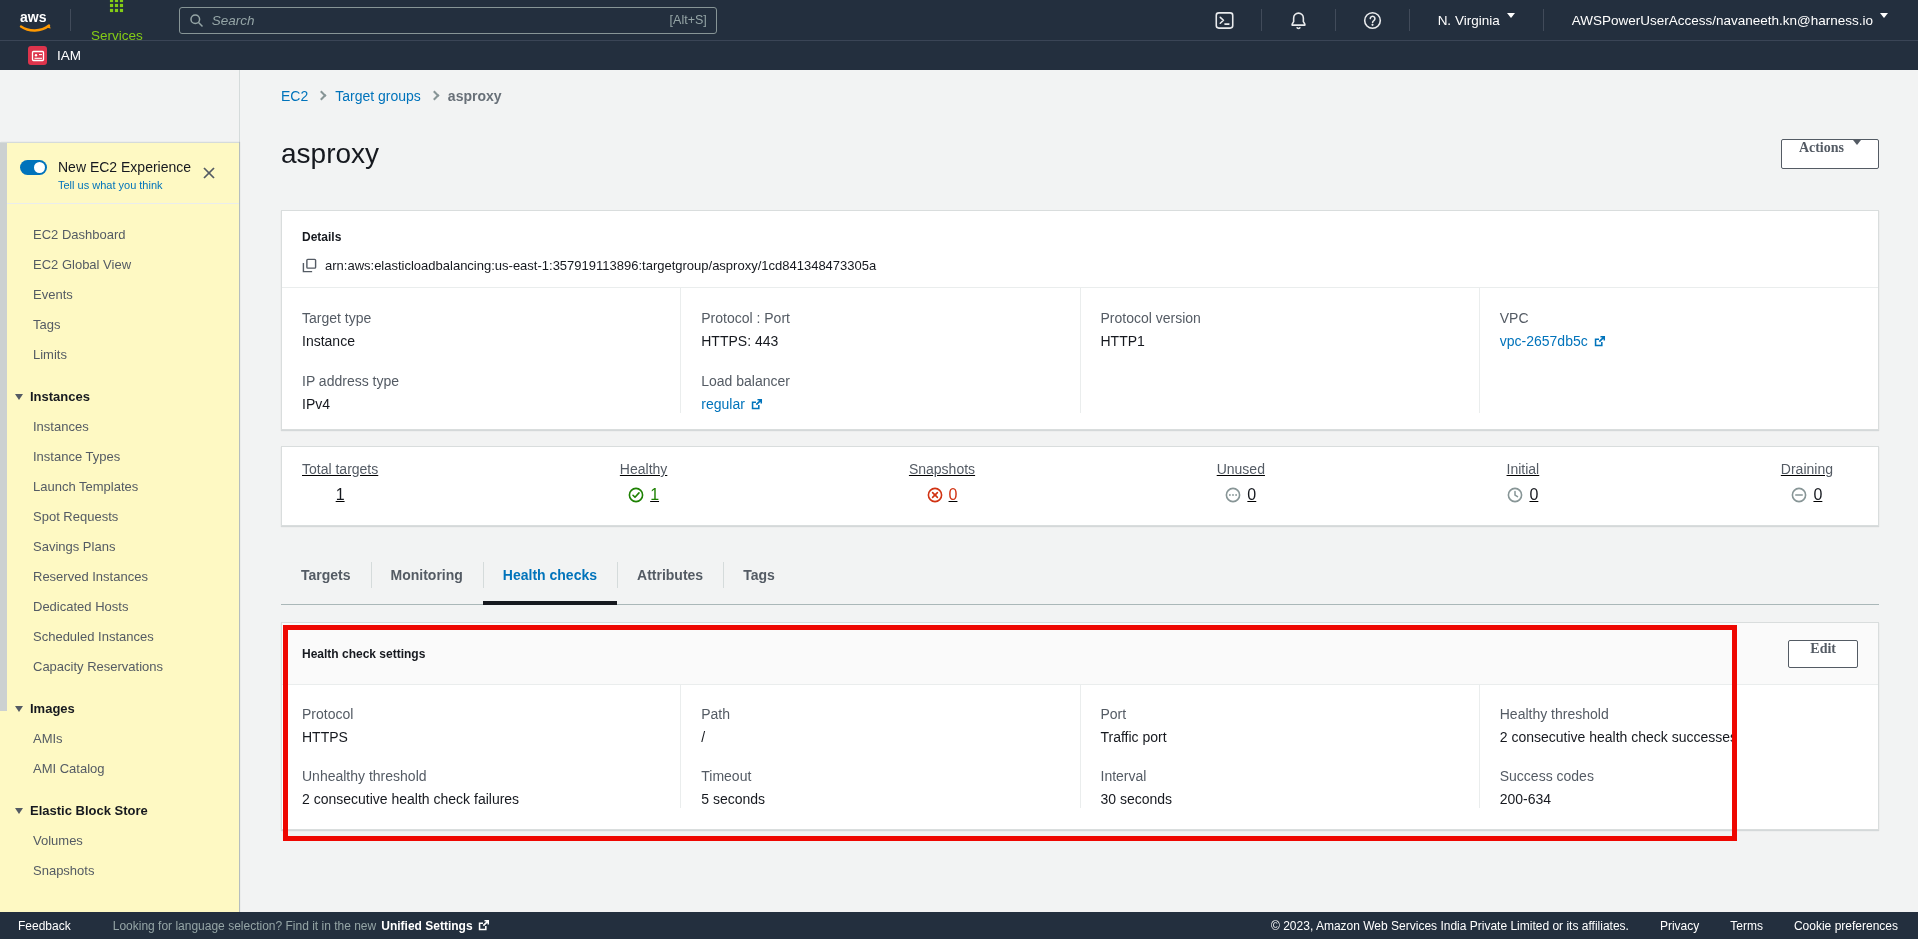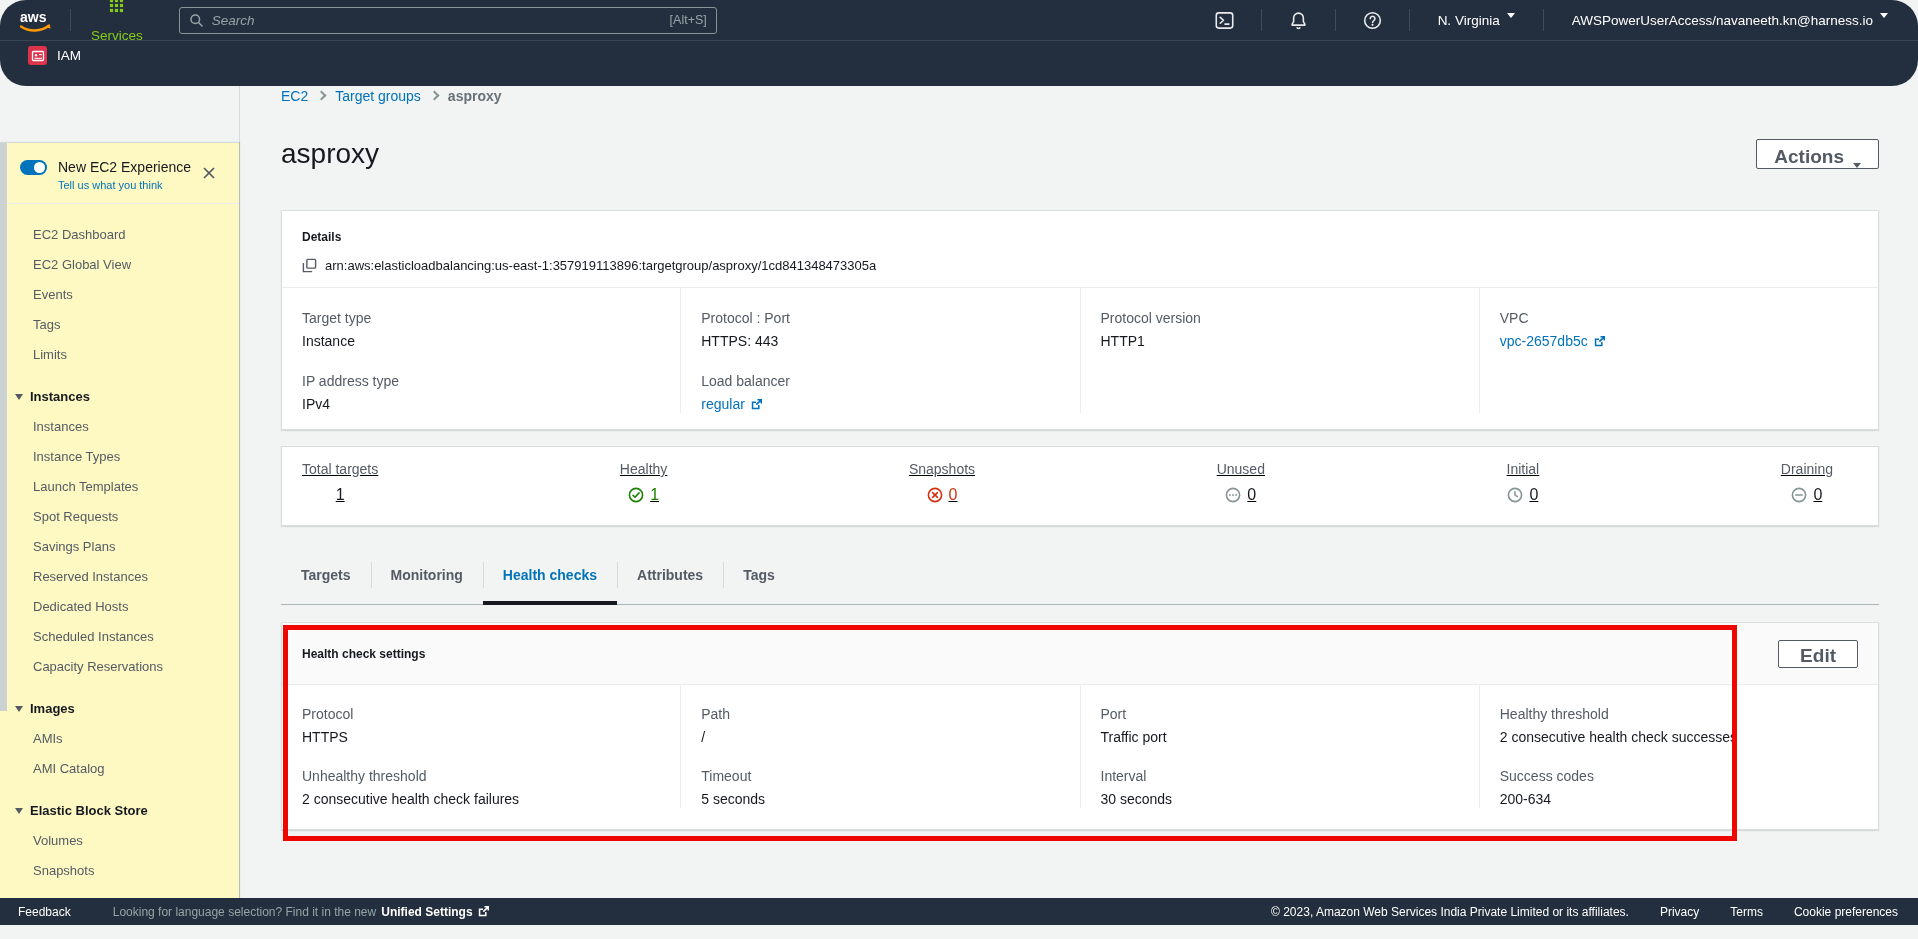--- a/index.html
+++ b/index.html
@@ -1,21 +1,21 @@
 <!DOCTYPE html>
 <html><head>
 <meta charset="utf-8">
 <style>
   * { margin:0; padding:0; box-sizing:border-box; }
   html,body { background:#555; }
   body { font-family:"Liberation Sans", sans-serif; }
   .screen { position:relative; width:1918px; height:939px; background:#f2f3f3; overflow:hidden; }
 
   
-  .topnav { position:absolute; top:0; left:0; width:100%; height:86px; background:#232f3e; z-index:20;border-radius:26px; }
+  .topnav { position:absolute; top:0; left:0; width:100%; height:70px; background:#232f3e; z-index:20; }
   .nav-row1 { height:40px; display:flex; align-items:center; }
   .nav-row2 { height:30px; display:flex; align-items:center; border-top:1px solid #3a4556; padding-left:28px; }
   .aws-logo { margin-left:14px; display:flex; align-items:center; }
   .nav-sep { width:1px; height:22px; background:#414b5a; margin:0 14px; }
   .services-btn { display:flex; align-items:center; gap:15px; color:#84cc16; font-size:13.5px; padding:4px 6px; cursor:pointer;flex-direction:column; }
   .searchbox { margin-left:30px; width:538px; height:27px; border:1px solid #879596; border-radius:3px; display:flex; align-items:center; padding:0 9px; color:#95a5a6; }
   .searchbox .ph { font-style:italic; font-size:13.5px; margin-left:8px; }
   .searchbox .shortcut { margin-left:auto; font-size:12.5px; font-style:normal; color:#95a5a6; }
   .nav-right { margin-left:auto; display:flex; align-items:center; margin-right:16px; color:#d5dbdb; }
   .nav-icon-btn { padding:0 13px; display:flex; align-items:center; cursor:pointer; color:#e9ebed; }
@@ -42,21 +42,21 @@
   .nav-section .tri { width:0; height:0; border-left:4px solid transparent; border-right:4px solid transparent; border-top:6px solid #545b64; }
 
   
   .main { position:relative; flex:1; overflow:hidden; padding:0 39px 0 41px; }
   .breadcrumb { margin-top:16px; height:20px; display:flex; align-items:center; gap:10px; font-size:14px; }
   .crumb-link { color:#0073bb; cursor:pointer; }
   .crumb-current { color:#687078; font-weight:bold; }
   .crumb-sep { width:7px; height:7px; border-top:2px solid #879596; border-right:2px solid #879596; transform:rotate(45deg); margin-top:-2px; }
   .title-row { margin-top:31px; height:34px; display:flex; align-items:center; justify-content:space-between; }
   .page-title { font-size:28px; font-weight:500; color:#16191f; }
-  .btn { background:#fff; border:1px solid #545b64; border-radius:2px; color:#545b64; font-weight:bold; font-size:19px; display:flex; align-items:flex-end; gap:9px; cursor:pointer; font-family:Liberation Sans, sans-serif; }
+  .btn { background:#fff; border:1px solid #545b64; border-radius:2px; color:#545b64; font-weight:bold; font-size:14px; display:flex; align-items:flex-start; gap:9px; cursor:pointer; font-family:Liberation Serif, serif; }
   .actions-btn { height:30px; padding:0 17px; }
   .edit-btn { height:28px; padding:0 21px; }
 
   .card { background:#fff; border:1px solid #d9dddd; box-shadow:0 1px 1px rgba(0,28,36,.12); }
   .details-card { margin-top:39px; height:220px; }
   .card-head { padding:14px 20px 12px 20px; }
   .card-title { font-size:12px; font-weight:bold; color:#16191f; line-height:24px; }
   .arn-row { margin-top:6px; display:flex; align-items:center; gap:8px; height:20px; }
   .arn-text { font-size:13px; color:#16191f; }
   .hdivider { height:1px; background:#eaeded; }
@@ -85,21 +85,21 @@
 
   .hc-card { margin-top:17px; height:208px; }
   .hc-header { height:62px; background:#fafafa; border-bottom:1px solid #eaeded; display:flex; align-items:center; justify-content:space-between; padding:0 20px; }
   .hc-grid { display:flex; }
   .hc-grid .fcol { padding-top:20px; }
   .hc-grid .field + .field { margin-top:21px; }
 
   .annotation-rect { position:absolute; left:283px; top:625px; width:1454px; height:216px; border:5px solid #ee0701; z-index:50; pointer-events:none; }
 
   
-  .footer { position:absolute; left:0; bottom:14px; width:100%; height:27px; background:#232f3e; display:flex; align-items:center; padding:0 20px 0 18px; font-size:12px; color:#fff; z-index:20; }
+  .footer { position:absolute; left:0; bottom:0; width:100%; height:27px; background:#232f3e; display:flex; align-items:center; padding:0 20px 0 18px; font-size:12px; color:#fff; z-index:20; }
   .footer .feedback { cursor:pointer; }
   .footer .lang-hint { margin-left:42px; color:#95a5a6; }
   .footer .unified { margin-left:5px; font-weight:bold; display:flex; align-items:center; gap:4px; cursor:pointer; }
   .footer .right { margin-left:auto; display:flex; align-items:flex-end; }
   .footer .copyright { color:#fff; }
   .footer .flink { margin-left:31px; cursor:pointer; }
   svg { display:block; }
 </style>
 </head>
 <body>

